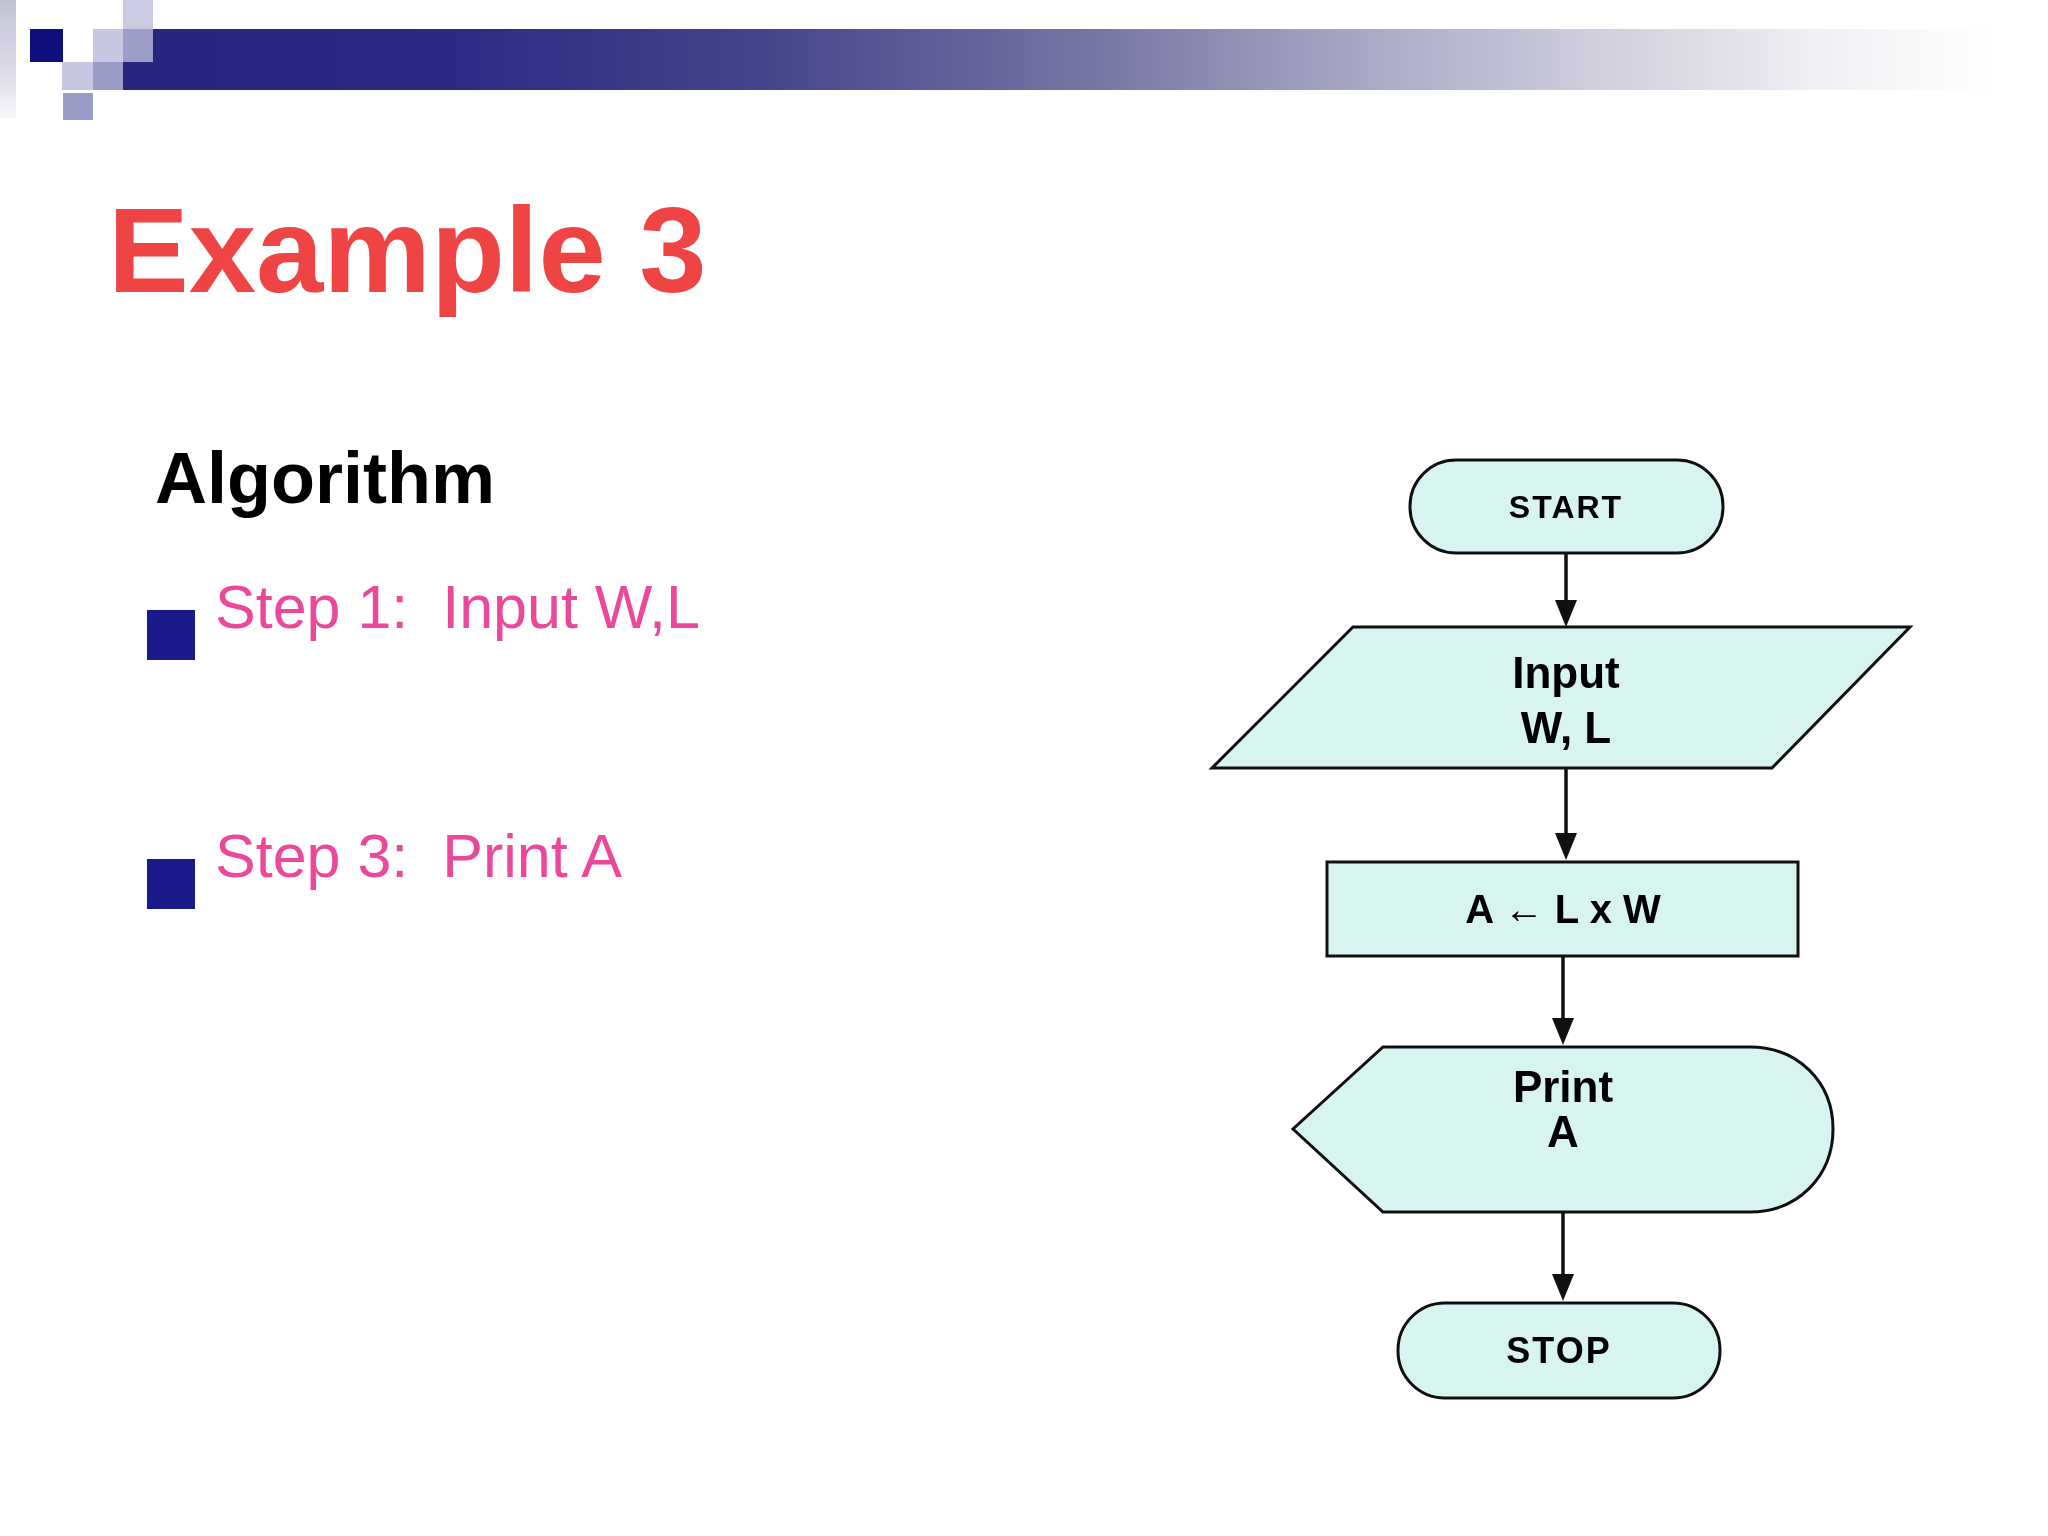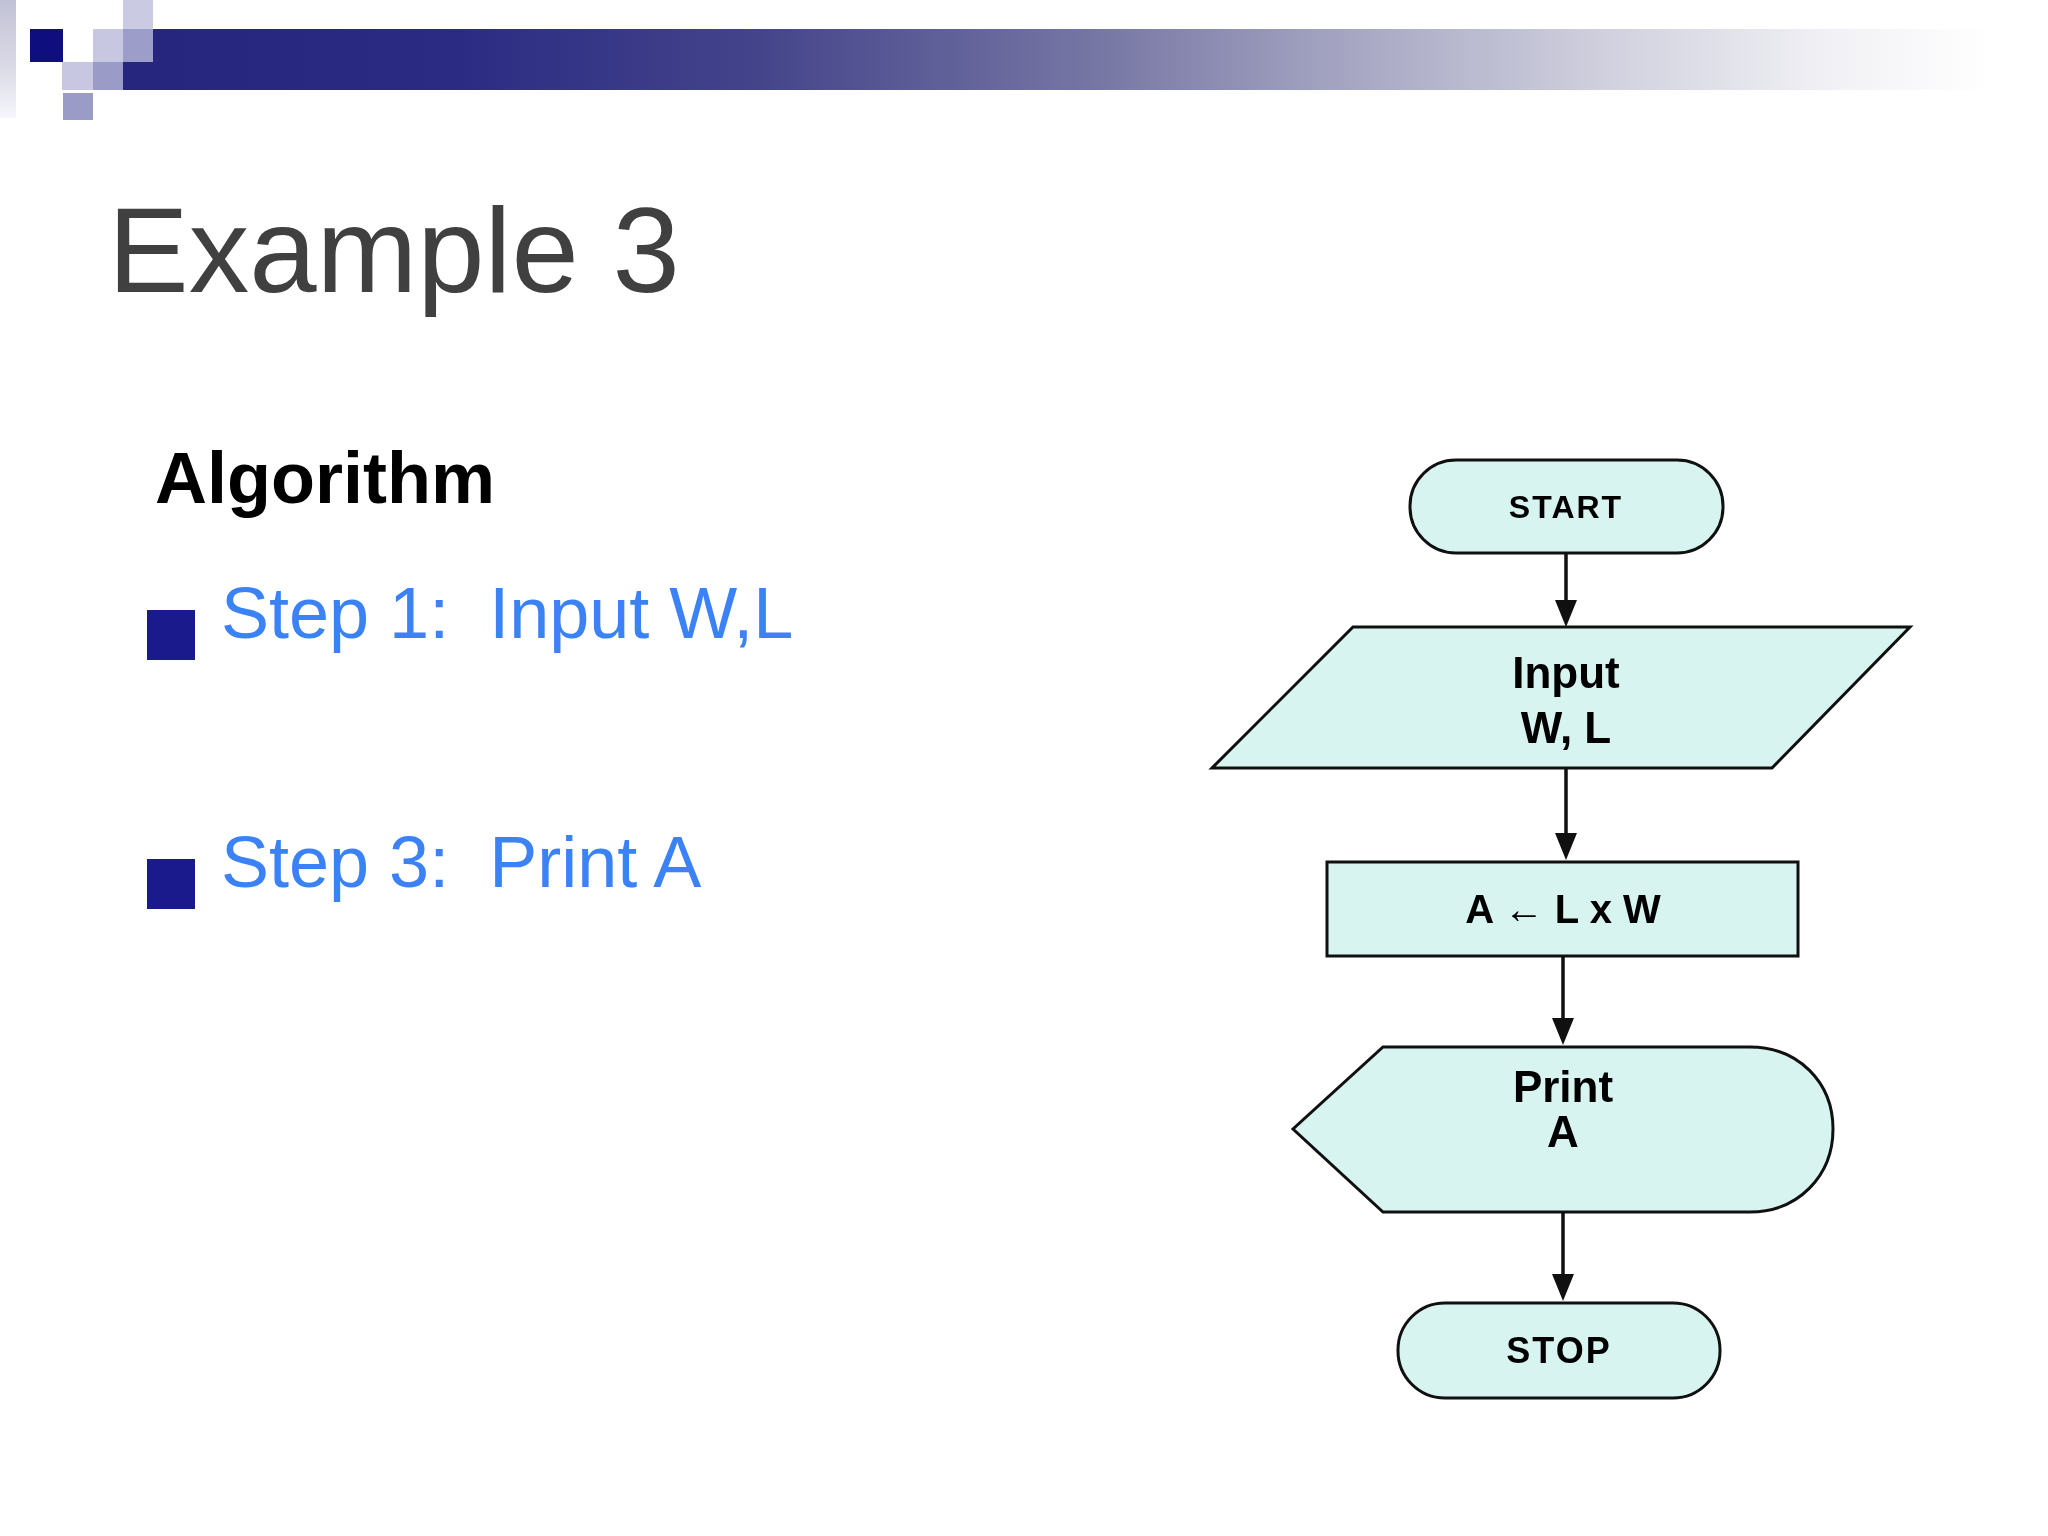--- a/index.html
+++ b/index.html
@@ -25,36 +25,36 @@
   .sq-light-a{left:123px;top:0;width:30px;height:29px;background:#cacae3;}
   .sq-light-b{left:93px;top:29px;width:30px;height:33px;background:#c7c7e1;}
   .sq-med-a{left:123px;top:29px;width:30px;height:33px;background:#9d9dc9;}
   .sq-light-c{left:62px;top:62px;width:31px;height:28px;background:#c7c7e1;}
   .sq-med-b{left:93px;top:62px;width:30px;height:28px;background:#9b9bc7;}
   .sq-med-c{left:63px;top:93px;width:30px;height:27px;background:#9b9bc7;}
 
   
   .title{
     position:absolute;left:108px;top:190px;
-    font-size:121px;line-height:1;color:#404040;
-    letter-spacing:0px;white-space:pre;
+    font-size:121px;line-height:1;color:#ef4444;
+    letter-spacing:0px;white-space:pre;font-weight:bold;
   }
   .heading{
     position:absolute;left:155px;top:442px;
     font-size:72px;line-height:1;font-weight:bold;color:#000;white-space:pre;
   }
   .bullet-row{position:absolute;left:147px;display:flex;align-items:flex-start;}
   .bullet-row.r1{top:577px;}
   .bullet-row.r2{top:710px;}
   .bullet-row.r3{top:826px;}
   .bullet-sq{
     width:48px;height:50px;background:#1a1a8c;margin-top:33px;flex:0 0 auto;
   }
   .bullet-text{
-    margin-left:26px;font-size:72px;line-height:1;color:#3b82f6;white-space:pre;
+    margin-left:20px;font-size:61px;line-height:1;color:#ec4899;white-space:pre;
   }
 
   
   .flowchart{position:absolute;left:1180px;top:430px;width:780px;height:1000px;}
   .fc-shape{fill:#d8f4f0;stroke:#101010;stroke-width:3px;}
   .fc-line{stroke:#101010;stroke-width:3.5px;}
   .fc-head{fill:#101010;stroke:none;}
   .fc-text{font-family:"Liberation Sans","DejaVu Sans",sans-serif;
            font-weight:bold;fill:#000;text-anchor:middle;}
   .fc-term{font-size:32px;letter-spacing:2px;}

